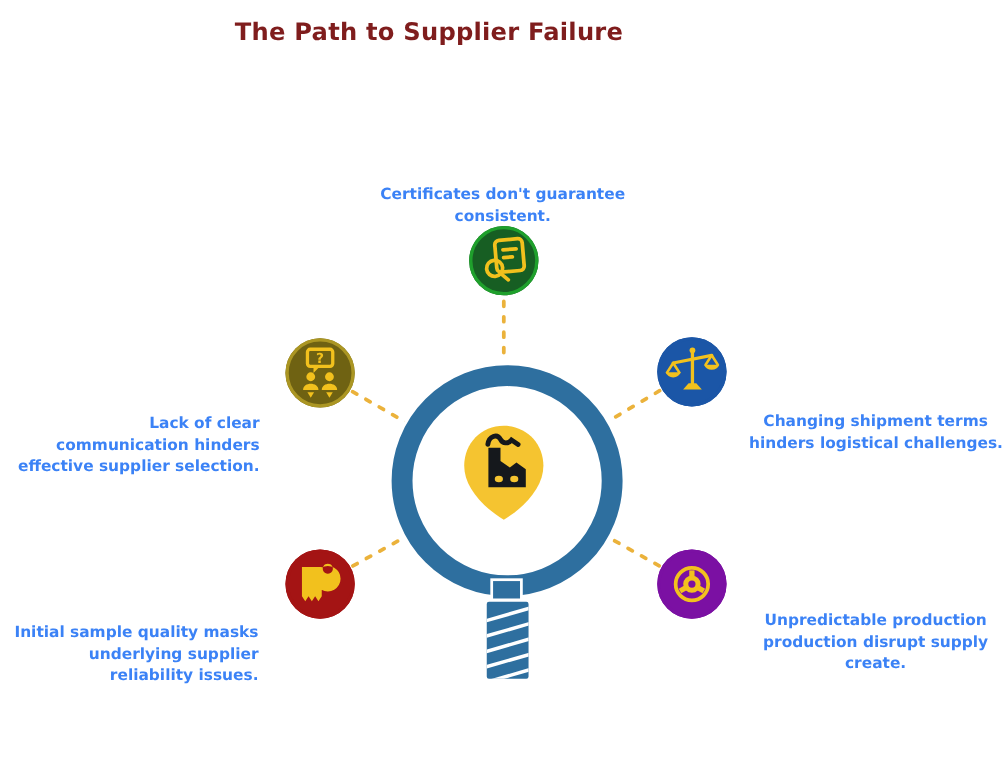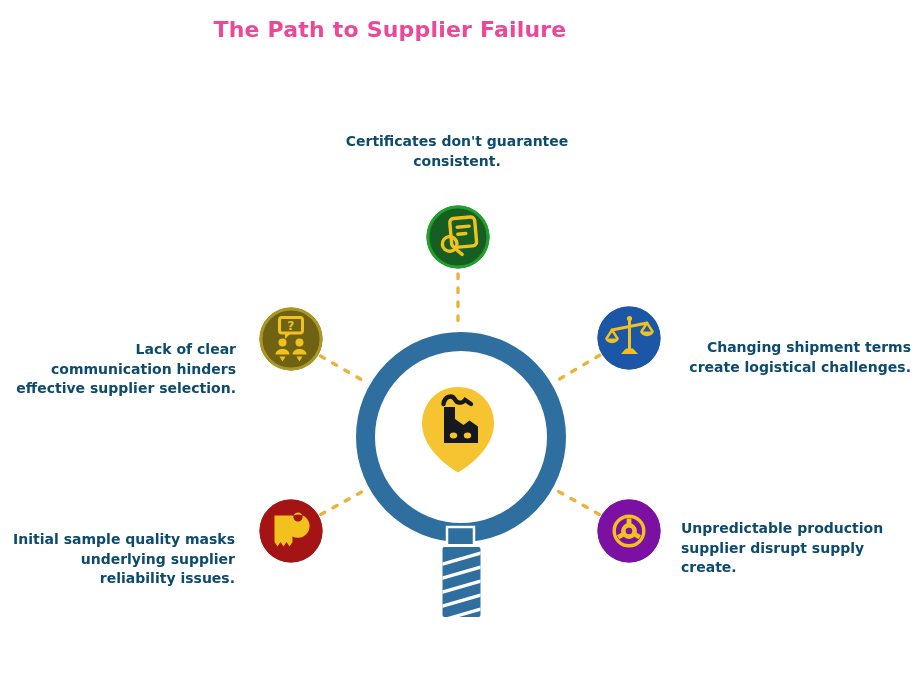--- a/index.html
+++ b/index.html
@@ -2,31 +2,31 @@
 <html><head>
 <meta charset="utf-8">
 <style>
   html,body{margin:0;padding:0;background:#ffffff;}
   .canvas{
     position:relative;width:914px;height:697px;background:#ffffff;overflow:hidden;
     font-family:"DejaVu Sans","Liberation Sans",sans-serif;
   }
   .title{
     position:absolute;left:0;top:17px;width:780px;text-align:center;
-    font-size:22px;font-weight:bold;color:#ec4899;letter-spacing:.2px;
+    font-size:22px;font-weight:bold;color:#7f1d1d;letter-spacing:.2px;
   }
   .label{
-    position:absolute;font-size:14px;font-weight:bold;color:#0c4a6e;line-height:19.5px;
+    position:absolute;font-size:14px;font-weight:bold;color:#3b82f6;line-height:19.5px;margin-top:36px;
   }
   .label span{display:block;white-space:nowrap;}
   #label-top{left:307px;top:132px;width:300px;text-align:center;}
   #label-left-upper{right:678px;top:340px;width:300px;text-align:right;}
-  #label-right-upper{left:681px;top:338px;width:230px;text-align:right;}
+  #label-right-upper{left:681px;top:338px;width:230px;text-align:center;}
   #label-left-lower{right:679px;top:530px;width:300px;text-align:right;}
-  #label-right-lower{left:681px;top:519px;width:230px;text-align:left;}
+  #label-right-lower{left:681px;top:519px;width:230px;text-align:center;}
   .layer{position:absolute;left:0;top:0;width:914px;height:697px;}
   .node{position:absolute;width:68px;height:68px;}
   #node-top{left:424px;top:203px;}
   #node-left-upper{left:257px;top:305px;}
   #node-right-upper{left:595px;top:304px;}
   #node-left-lower{left:257px;top:497px;}
   #node-right-lower{left:595px;top:497px;}
   .node svg{width:68px;height:68px;display:block;}
 </style>
 </head>
@@ -154,26 +154,26 @@
     <span>Certificates don't guarantee</span>
     <span>consistent.</span>
   </div>
   <div class="label" id="label-left-upper">
     <span>Lack of clear</span>
     <span>communication hinders</span>
     <span>effective supplier selection.</span>
   </div>
   <div class="label" id="label-right-upper">
     <span>Changing shipment terms</span>
-    <span>create logistical challenges.</span>
+    <span>hinders logistical challenges.</span>
   </div>
   <div class="label" id="label-left-lower">
     <span>Initial sample quality masks</span>
     <span>underlying supplier</span>
     <span>reliability issues.</span>
   </div>
   <div class="label" id="label-right-lower">
     <span>Unpredictable production</span>
-    <span>supplier disrupt supply</span>
+    <span>production disrupt supply</span>
     <span>create.</span>
   </div>
 
 </div>
 
 </body></html>

